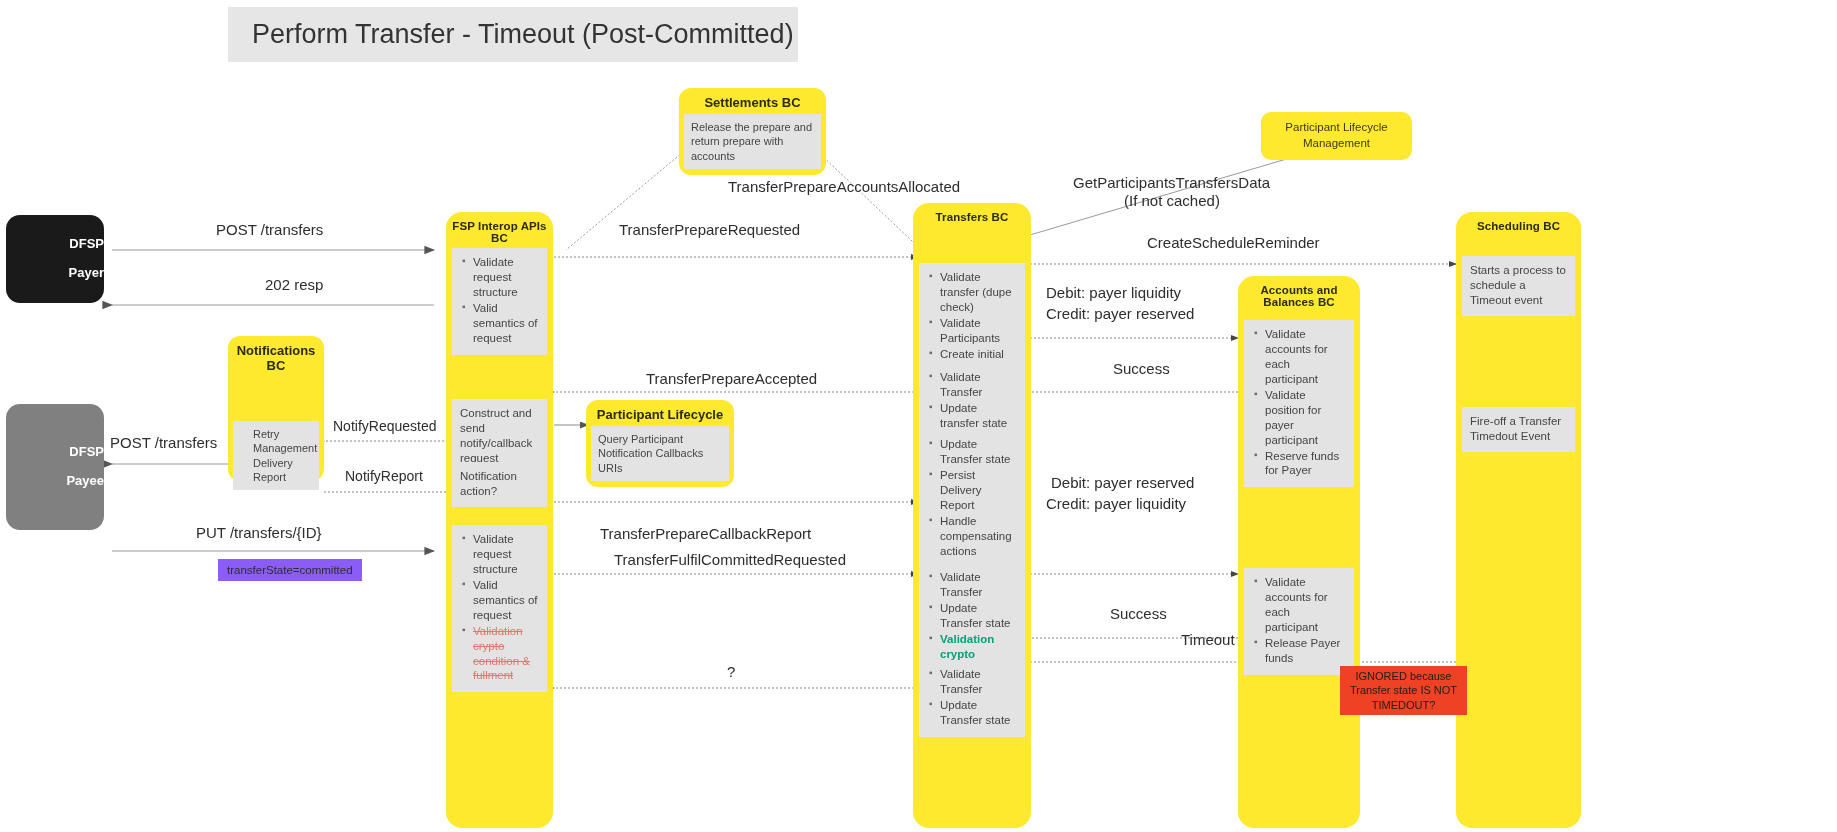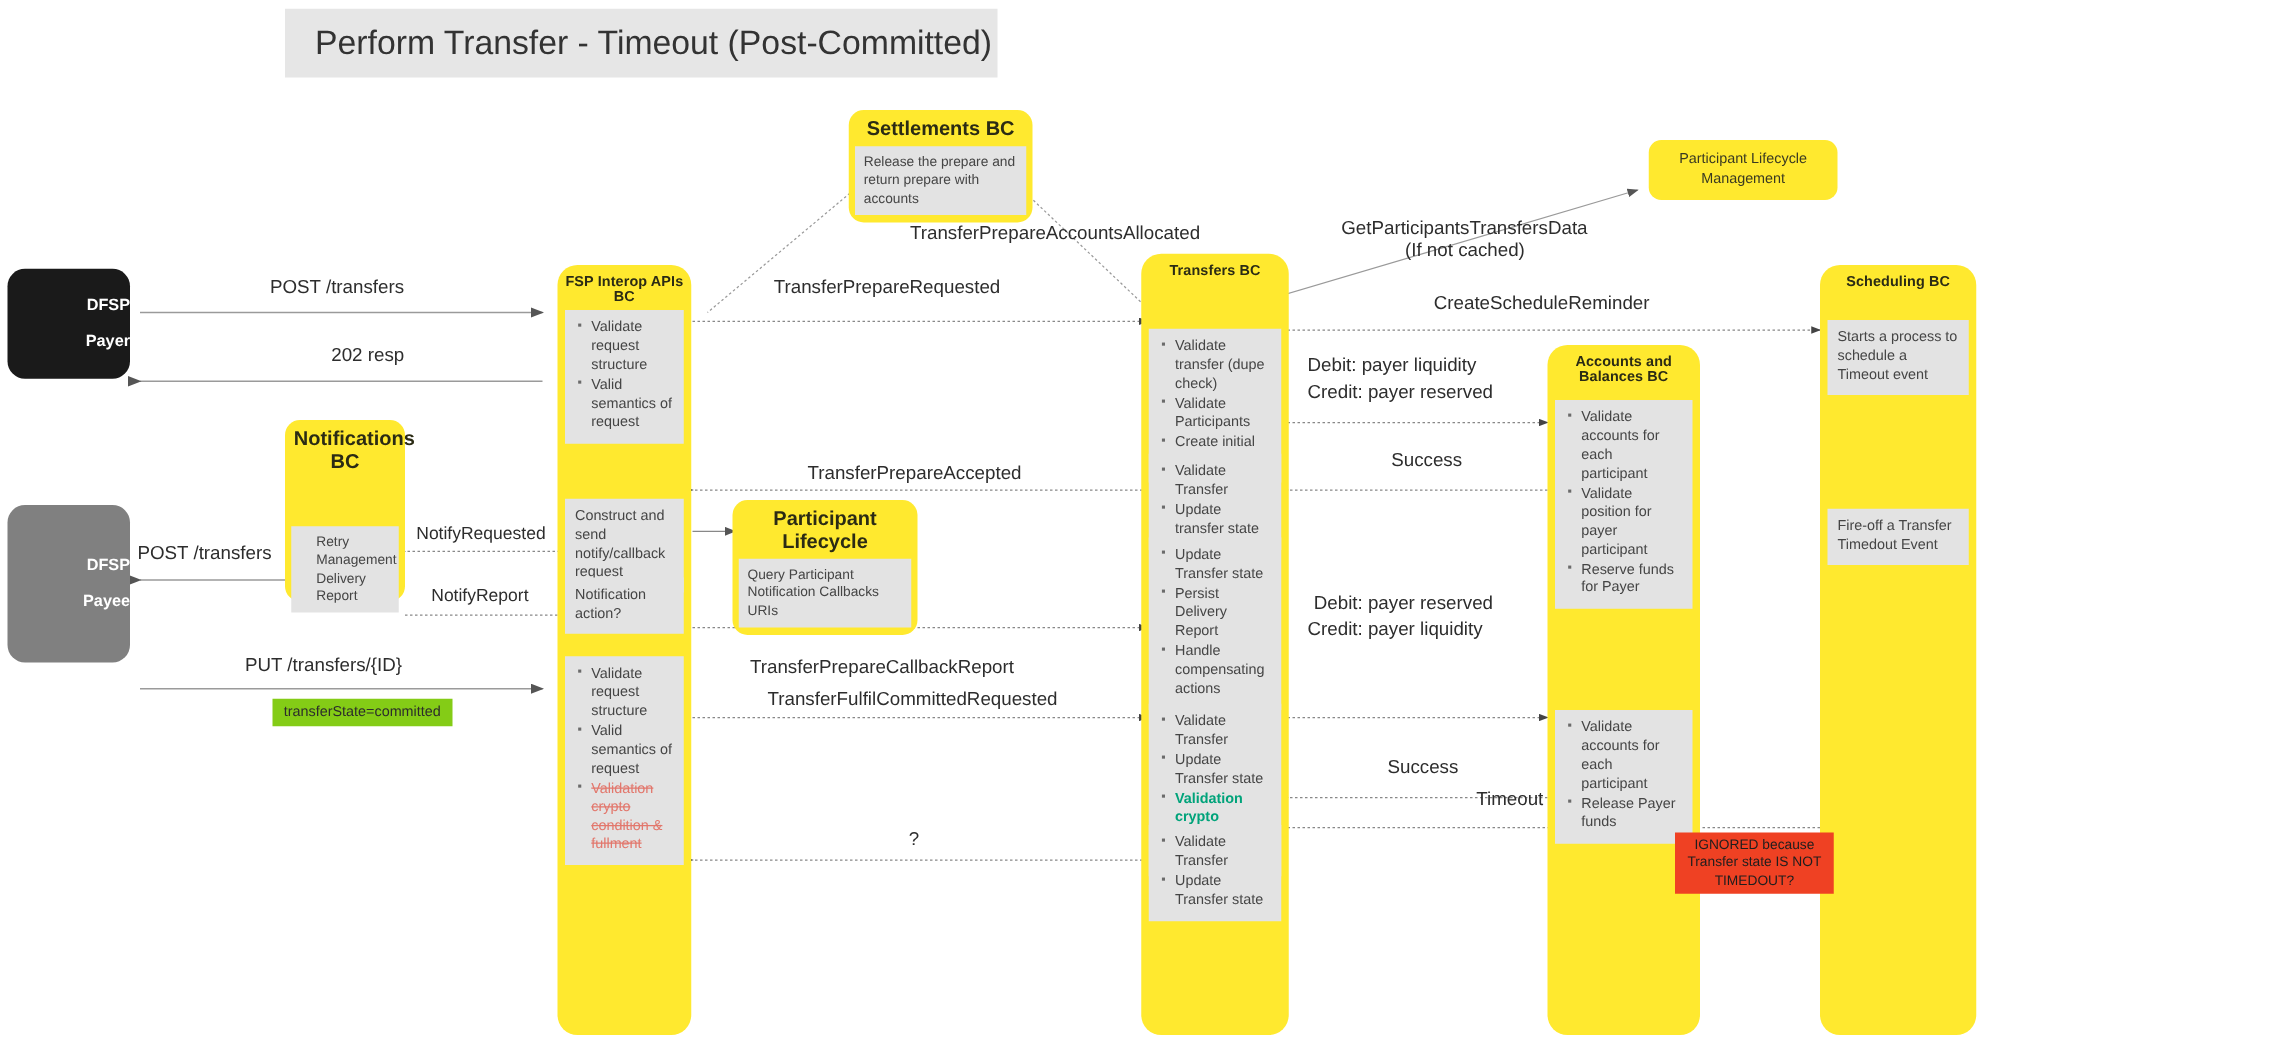--- a/index.html
+++ b/index.html
@@ -66,21 +66,21 @@
   .hl-green { color:#00a37a; font-weight:bold; }
 
   
   .note {
     position:absolute;
     background:#ffe92f;
     border-radius:12px;
     padding:5px 5px 6px 5px;
   }
   .note-title {
-    text-align:center; font-weight:bold; font-size:16px;
+    text-align:center; font-weight:bold; font-size:13px;
     color:#2b2b14; padding:2px 2px 4px 2px;
   }
   .note-body {
     background:#e3e3e3; color:#454545;
     font-size:11px; line-height:1.3;
     padding:6px 7px;
   }
   .note-plain {
     position:absolute; background:#ffe92f; border-radius:10px;
     display:flex; align-items:center; justify-content:center; text-align:center;
@@ -94,21 +94,21 @@
     color:#1e1e1e;
     font-size:11px; line-height:1.32;
     text-align:center;
     padding:9px 8px;
     display:flex; align-items:center; justify-content:center;
   }
 
   
   .badge-green {
     position:absolute;
-    background:#84cc16; color:#2c2c2c;
+    background:#8b5cf6; color:#2c2c2c;
     font-size:11.5px;
     padding:5px 9px;
   }
 
   
   .msg {
     position:absolute;
     font-size:15px; color:#2d2d2d;
     white-space:nowrap;
     line-height:1.22;
@@ -284,21 +284,21 @@
         <li style="position:relative;">Delivery Report</li>
       </ul>
     </div>
   </div>
 
   <div class="note" style="left:586px; top:400px; width:148px;">
     <div class="note-title">Participant Lifecycle</div>
     <div class="note-body">Query Participant Notification Callbacks URIs</div>
   </div>
 
-  <div class="note-plain" style="left:1319px; top:112px; width:151px; height:48px;">Participant Lifecycle Management</div>
+  <div class="note-plain" style="left:1261px; top:112px; width:151px; height:48px;">Participant Lifecycle Management</div>
 
   <div class="callout-red" style="left:1340px; top:666px; width:127px; height:49px;">IGNORED because Transfer state IS NOT TIMEDOUT?</div>
 
   <div class="badge-green" style="left:218px; top:559px;">transferState=committed</div>
 
   <div class="msg" style="left:216px; top:221px;">POST /transfers</div>
   <div class="msg" style="left:265px; top:276px;">202 resp</div>
   <div class="msg" style="left:110px; top:434px;">POST /transfers</div>
   <div class="msg" style="left:196px; top:524px;">PUT /transfers/{ID}</div>
 

